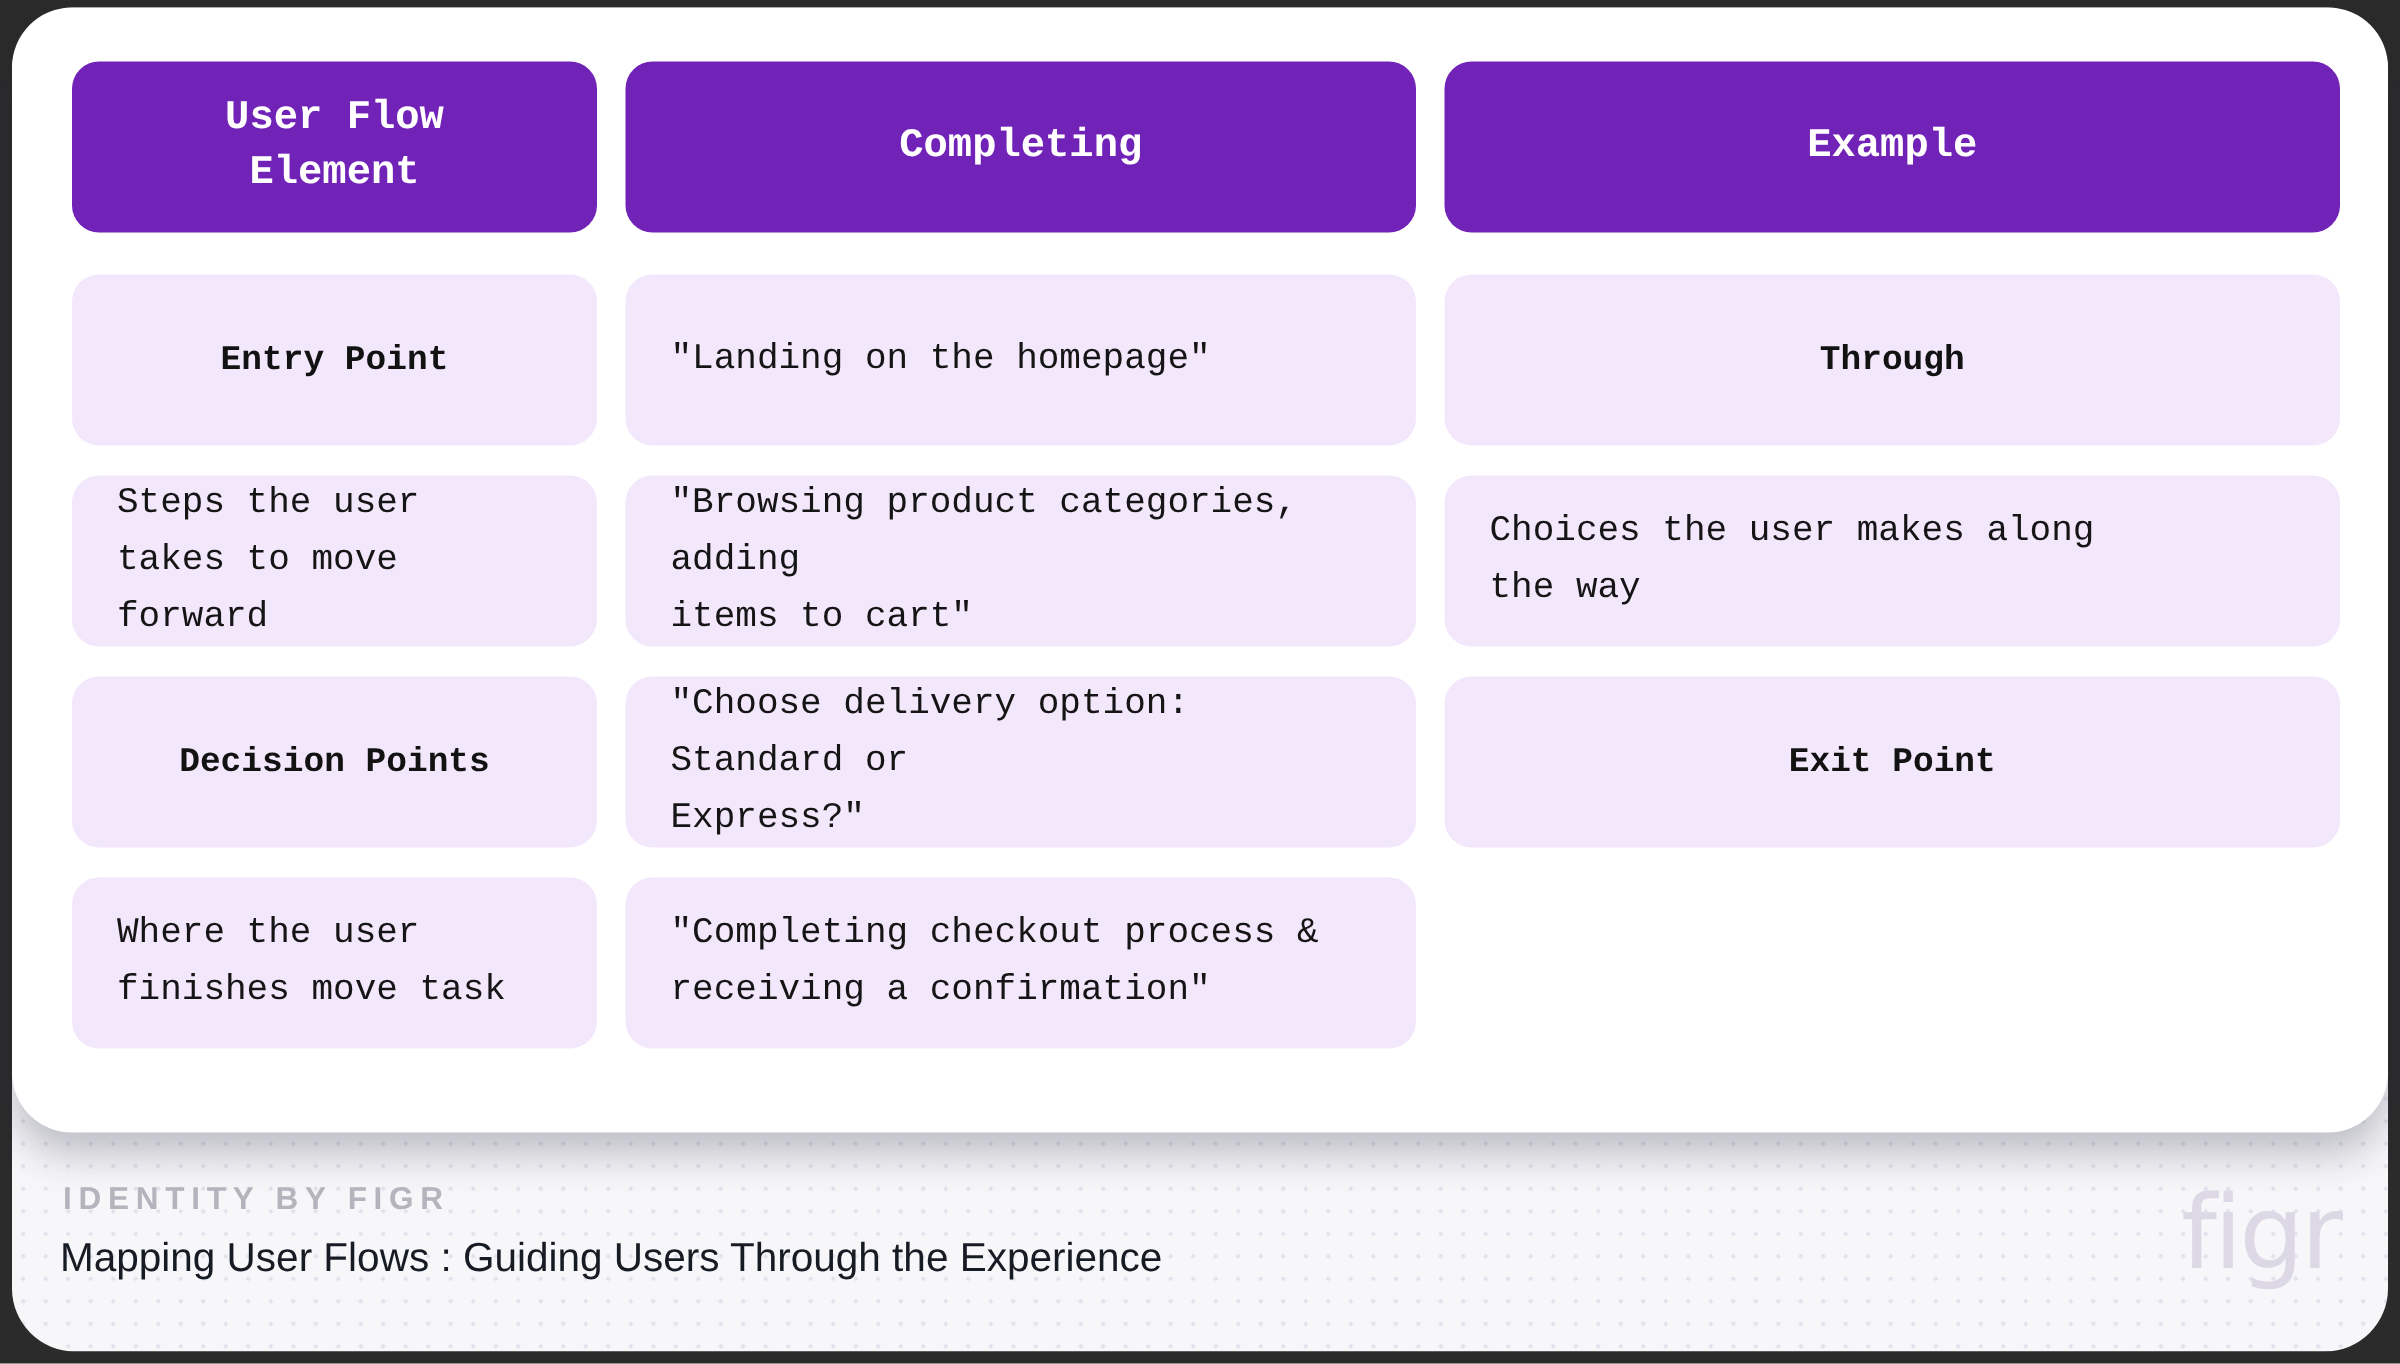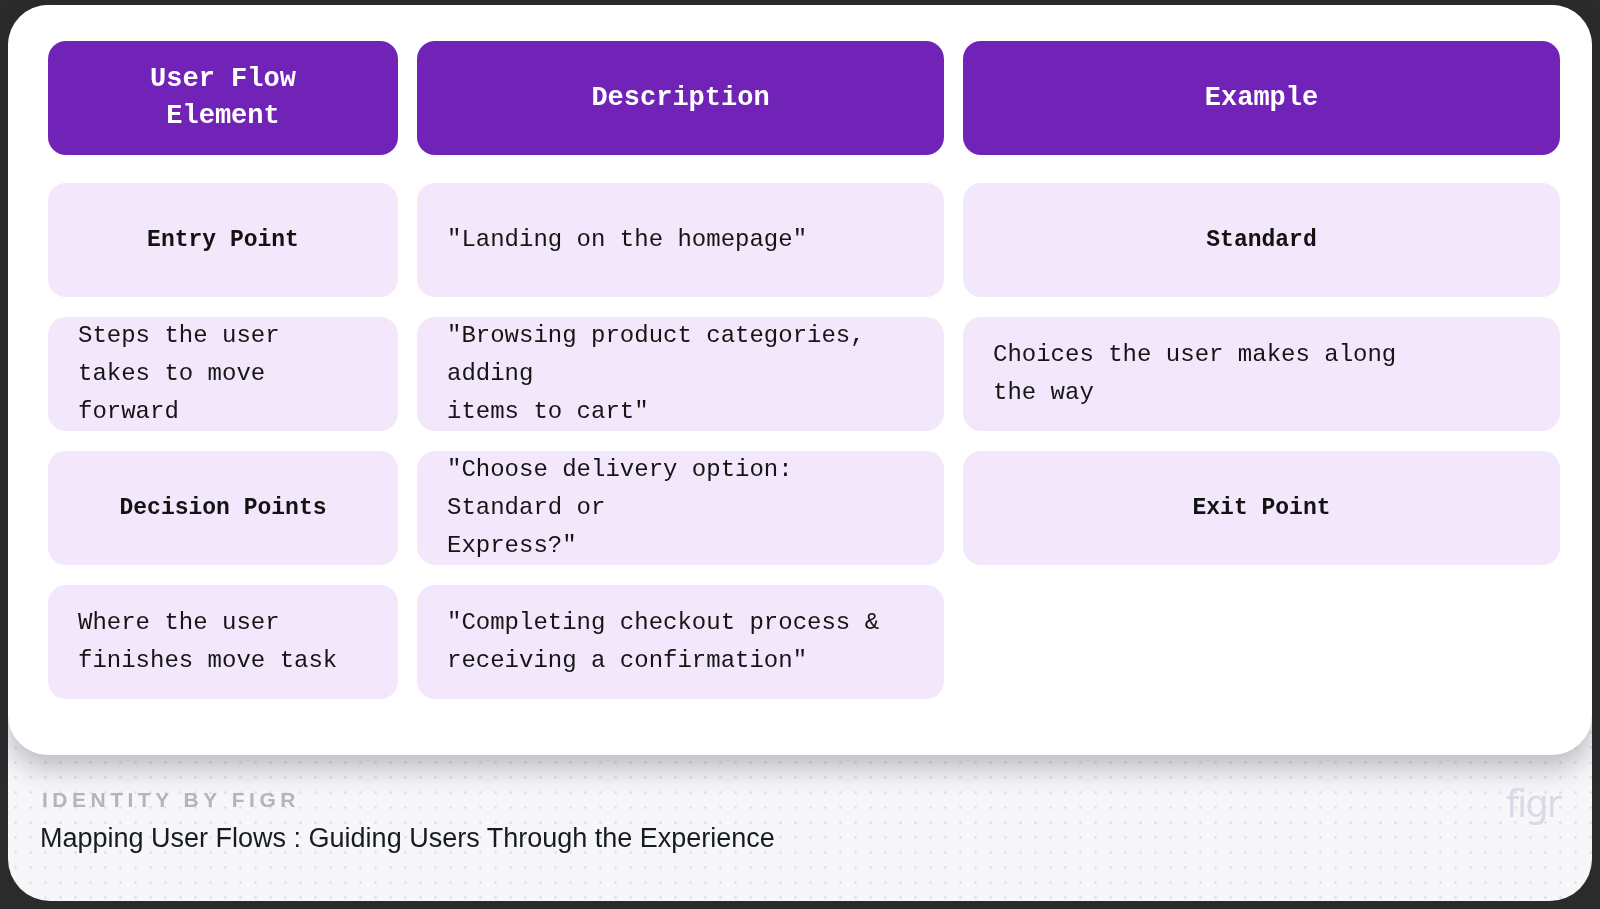--- a/index.html
+++ b/index.html
@@ -99,48 +99,48 @@
     left: 32px; top: 818px;
     font-family: "Liberation Sans", sans-serif;
     font-size: 27px;
     font-weight: 400;
     color: #171b23;
   }
   .figr-logo {
     position: absolute;
     right: 32px; top: 778px;
     font-family: "DejaVu Sans", sans-serif;
-    font-size: 37px;
+    font-size: 68px;
     font-weight: 500;
     letter-spacing: -2px;
     color: #dcd8e6;
     user-select: none;
   }
 </style>
 </head>
 <body>
 
 <div class="panel">
 
   <div class="card">
     <div class="table-wrap">
 
       <div class="grid header-row">
         <div class="hcell">User Flow
 Element</div>
-        <div class="hcell">Description</div>
+        <div class="hcell">Completing</div>
         <div class="hcell">Example</div>
       </div>
 
       <div class="grid body-rows">
 
         <div class="cell element">Entry Point</div>
         <div class="cell text">"Landing on the homepage"</div>
 
-        <div class="cell element">Standard</div>
+        <div class="cell element">Through</div>
         <div class="cell text">Steps the user takes to move
 forward</div>
         <div class="cell text">"Browsing product categories, adding
 items to cart"</div>
 
         <div class="cell text">Choices the user makes along
 the way</div>
         <div class="cell element">Decision Points</div>
         <div class="cell text">"Choose delivery option: Standard or
 Express?"</div>

